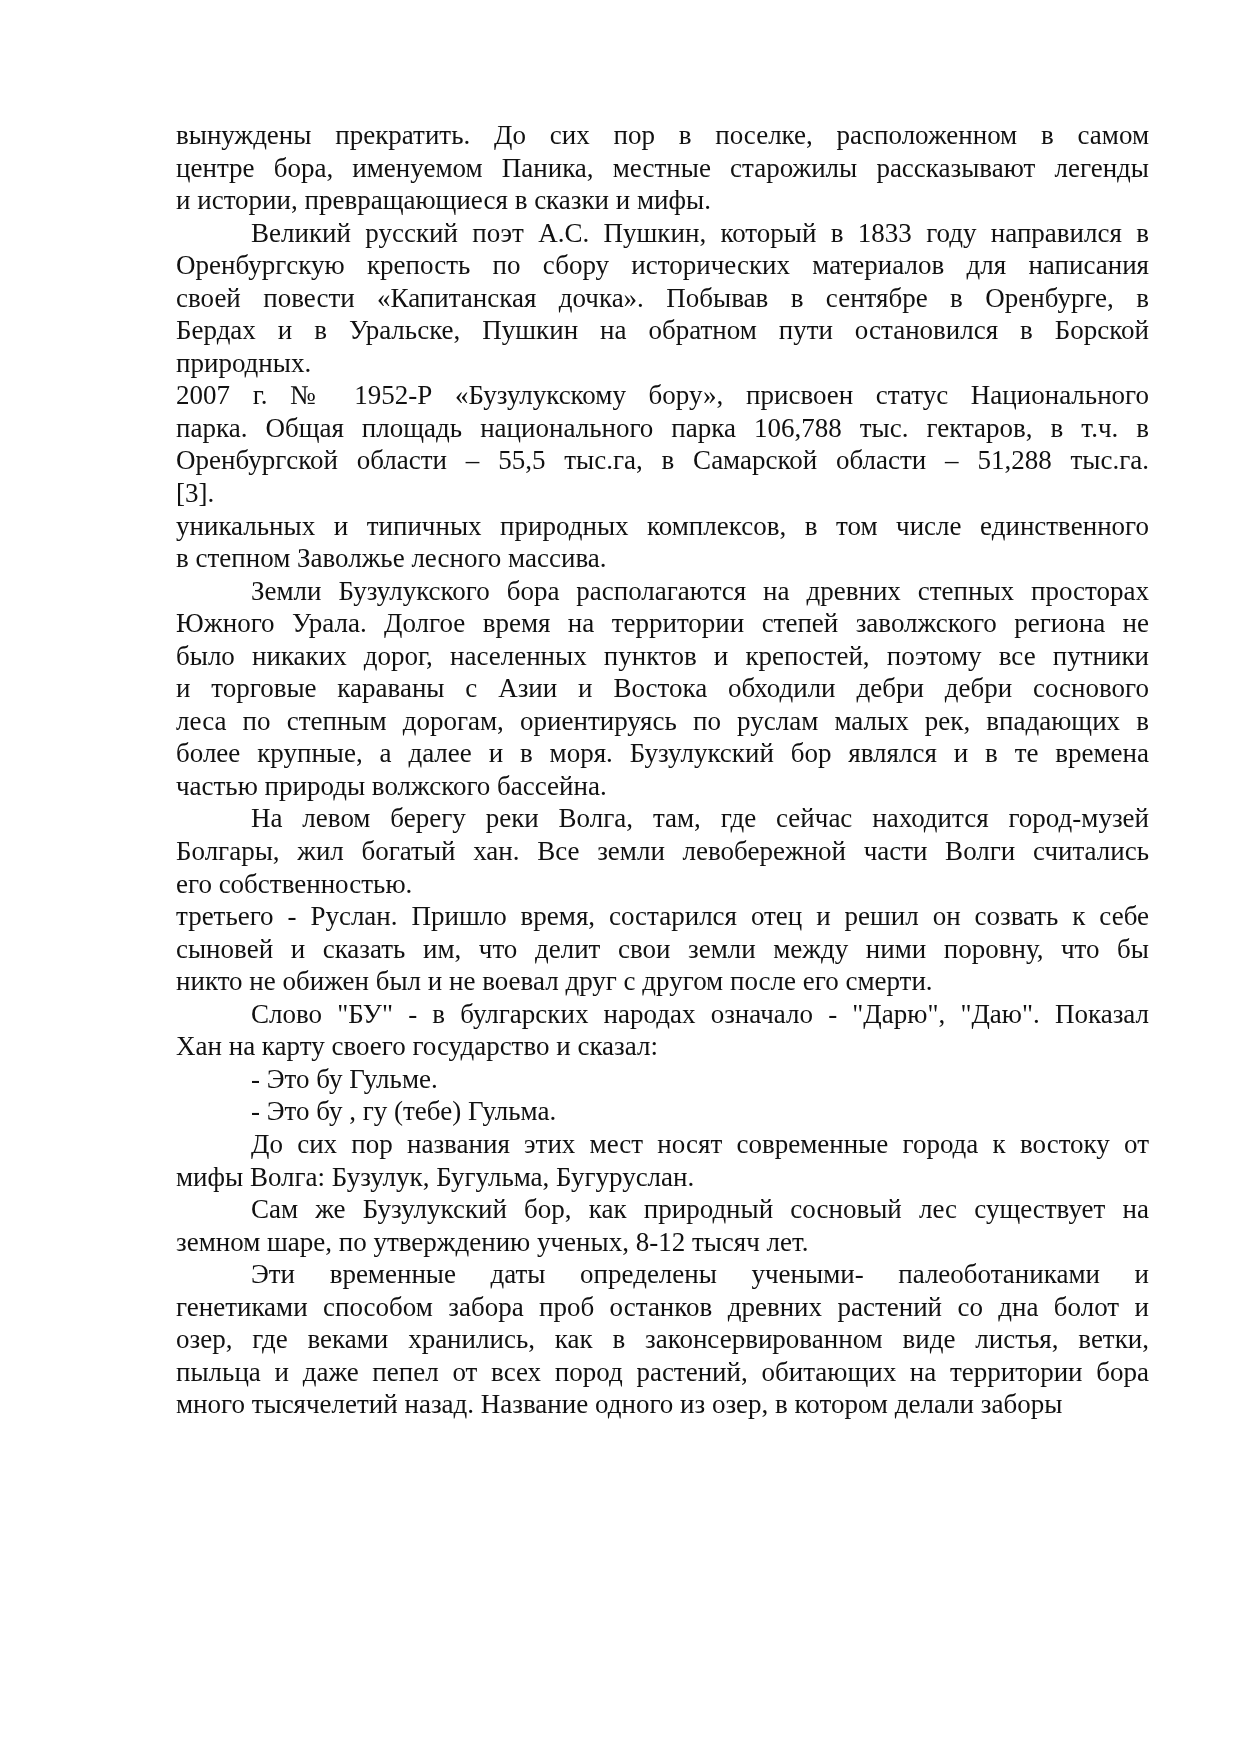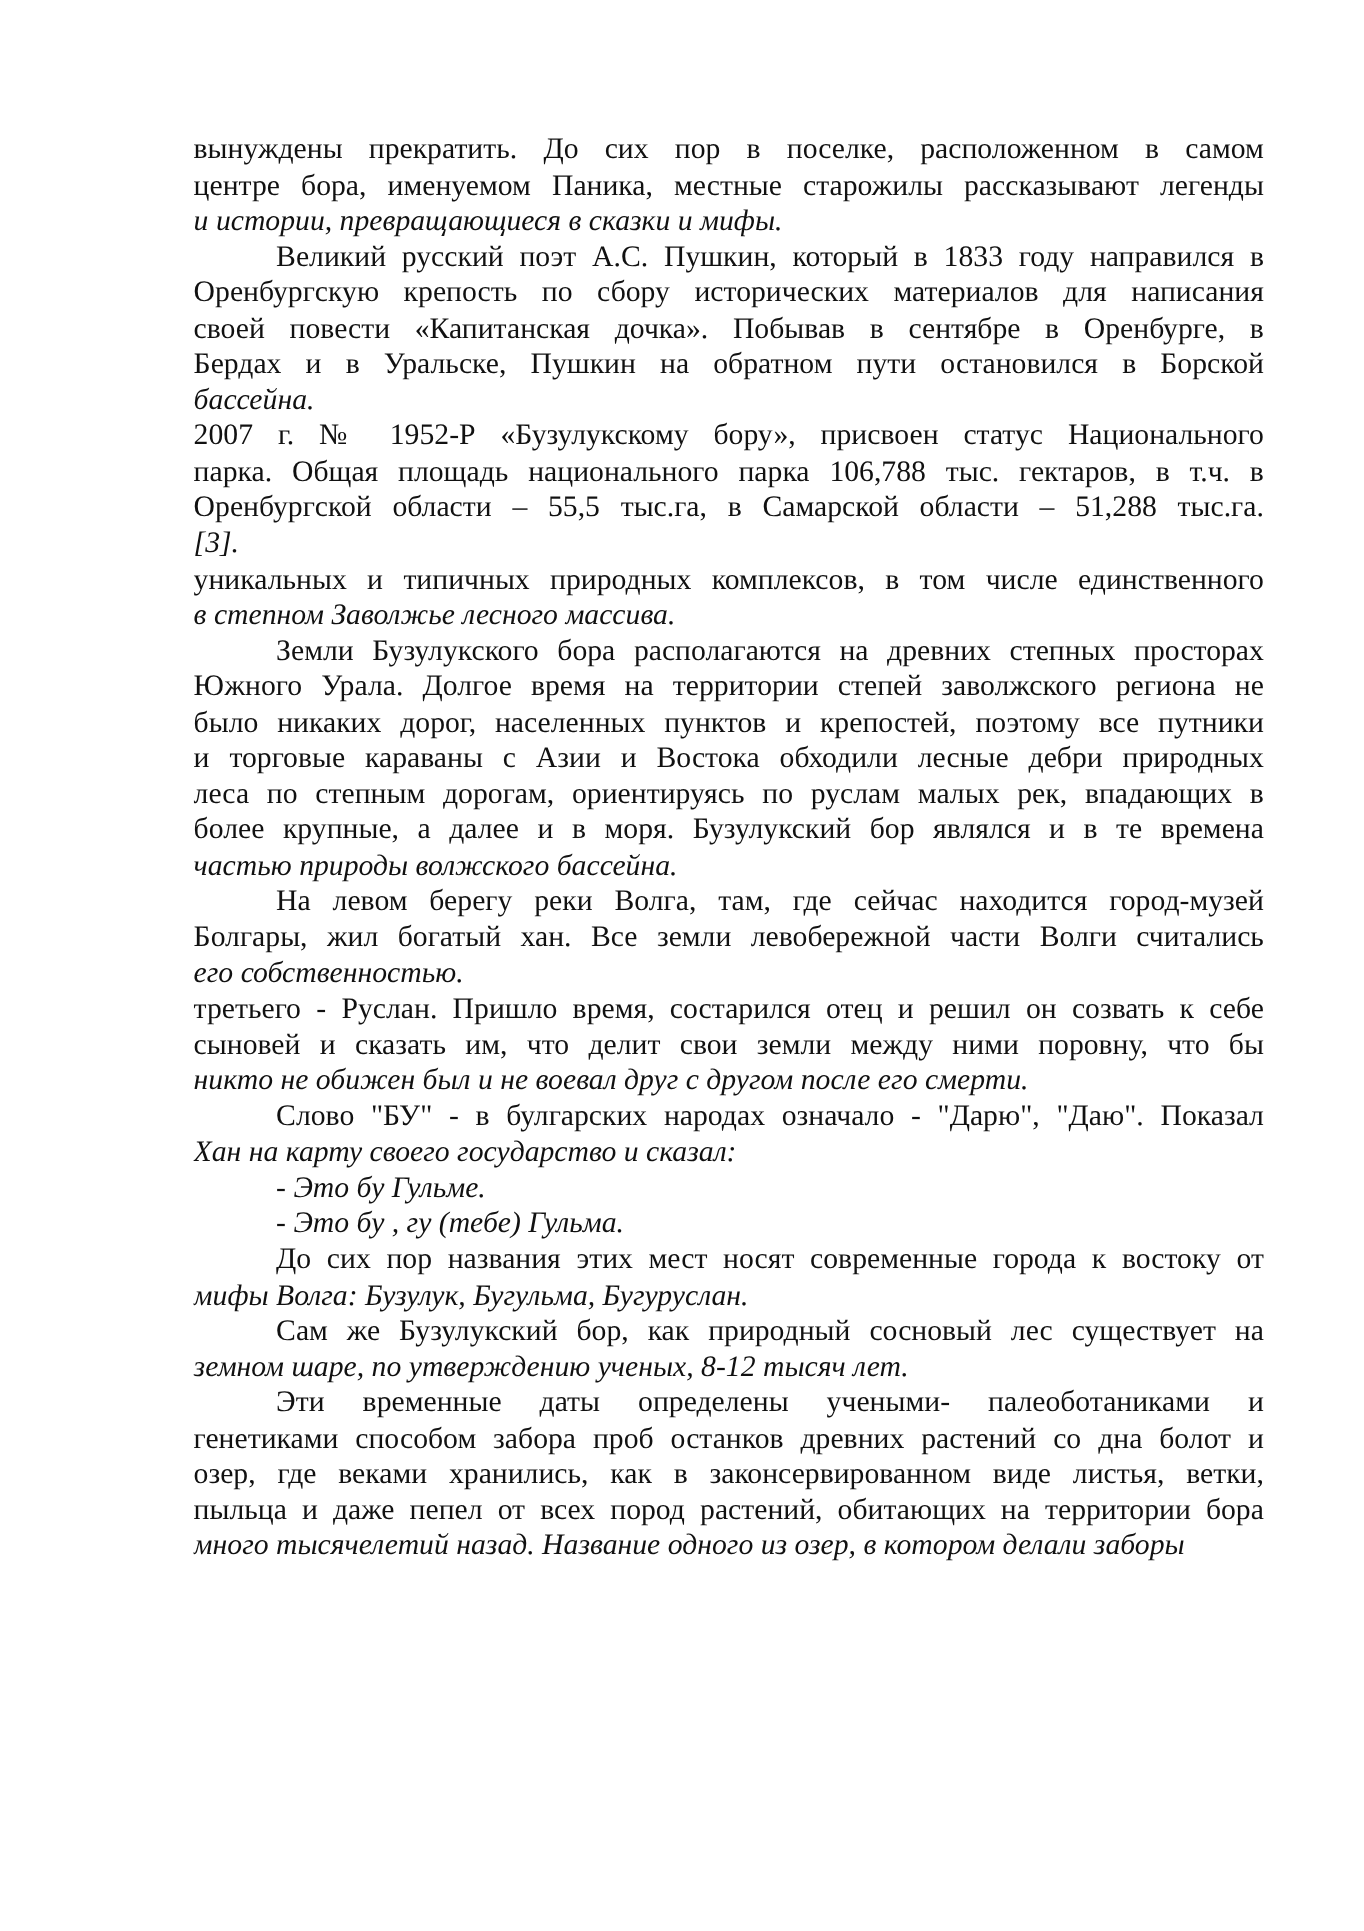--- a/index.html
+++ b/index.html
@@ -28,58 +28,57 @@
     padding: 0;
   }
   .line {
     text-align: justify;
     text-align-last: justify;
     white-space: normal;
     overflow: hidden;
   }
   .line.para-last {
     text-align-last: left;
-    font-style: italic;
   }
   .line.indented {
     text-indent: 75px;
   }
 </style>
 </head>
 <body>
 
 <div class="page">
   <div class="doc-text">
       <div class="paragraph">
         <div class="line">вынуждены прекратить. До сих пор в поселке, расположенном в самом</div>
         <div class="line">центре бора, именуемом Паника, местные старожилы рассказывают легенды</div>
         <div class="line para-last">и истории, превращающиеся в сказки и мифы.</div>
       </div>
       <div class="paragraph">
         <div class="line indented">Великий русский поэт А.С. Пушкин, который в 1833 году направился в</div>
         <div class="line">Оренбургскую крепость по сбору исторических материалов для написания</div>
         <div class="line">своей повести «Капитанская дочка». Побывав в сентябре в Оренбурге, в</div>
         <div class="line">Бердах и в Уральске, Пушкин на обратном пути остановился  в Борской</div>
-        <div class="line para-last">бассейна.</div>
+        <div class="line para-last">природных.</div>
       </div>
       <div class="paragraph">
         <div class="line">2007 г. № 1952-Р «Бузулукскому бору», присвоен статус Национального</div>
         <div class="line">парка. Общая площадь национального парка 106,788 тыс. гектаров, в т.ч. в</div>
         <div class="line">Оренбургской области – 55,5 тыс.га, в Самарской области – 51,288 тыс.га.</div>
         <div class="line para-last">[3].</div>
       </div>
       <div class="paragraph">
         <div class="line">уникальных и типичных природных комплексов, в том числе единственного</div>
         <div class="line para-last">в степном Заволжье лесного массива.</div>
       </div>
       <div class="paragraph">
         <div class="line indented">Земли Бузулукского бора располагаются на древних степных просторах</div>
         <div class="line">Южного Урала. Долгое время на территории степей заволжского региона не</div>
         <div class="line">было никаких дорог, населенных пунктов и крепостей, поэтому все путники</div>
-        <div class="line">и торговые караваны  с Азии и Востока обходили лесные дебри природных</div>
+        <div class="line">и торговые караваны  с Азии и Востока обходили дебри дебри соснового</div>
         <div class="line">леса по степным дорогам, ориентируясь по руслам малых рек, впадающих в</div>
         <div class="line">более крупные, а далее и в моря. Бузулукский бор являлся и в те времена</div>
         <div class="line para-last">частью природы волжского бассейна.</div>
       </div>
       <div class="paragraph">
         <div class="line indented">На левом берегу реки Волга, там, где сейчас находится город-музей</div>
         <div class="line">Болгары, жил богатый хан. Все земли левобережной части Волги считались</div>
         <div class="line para-last">его собственностью.</div>
       </div>
       <div class="paragraph">

